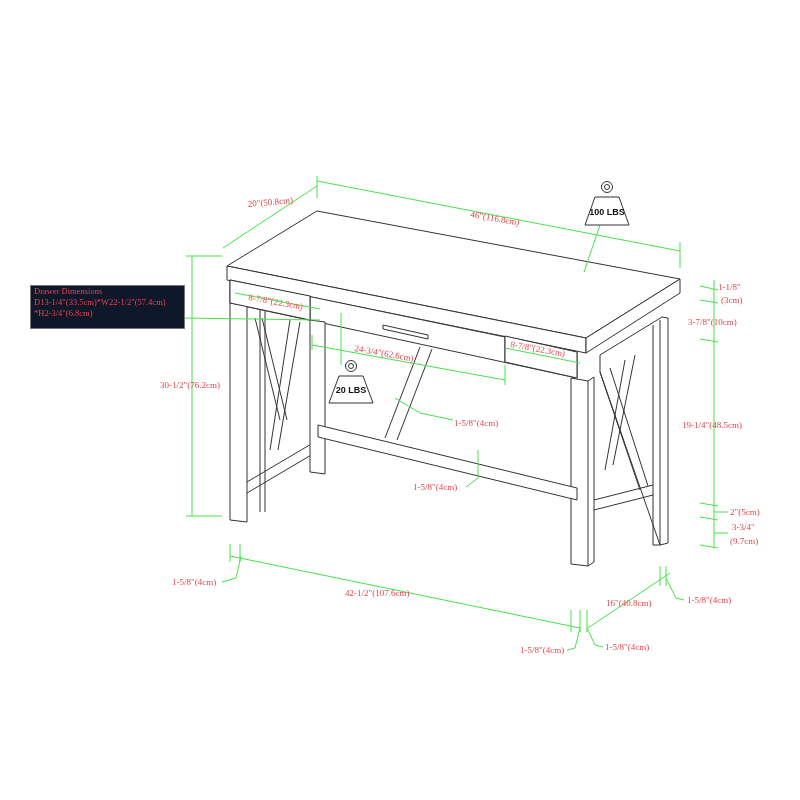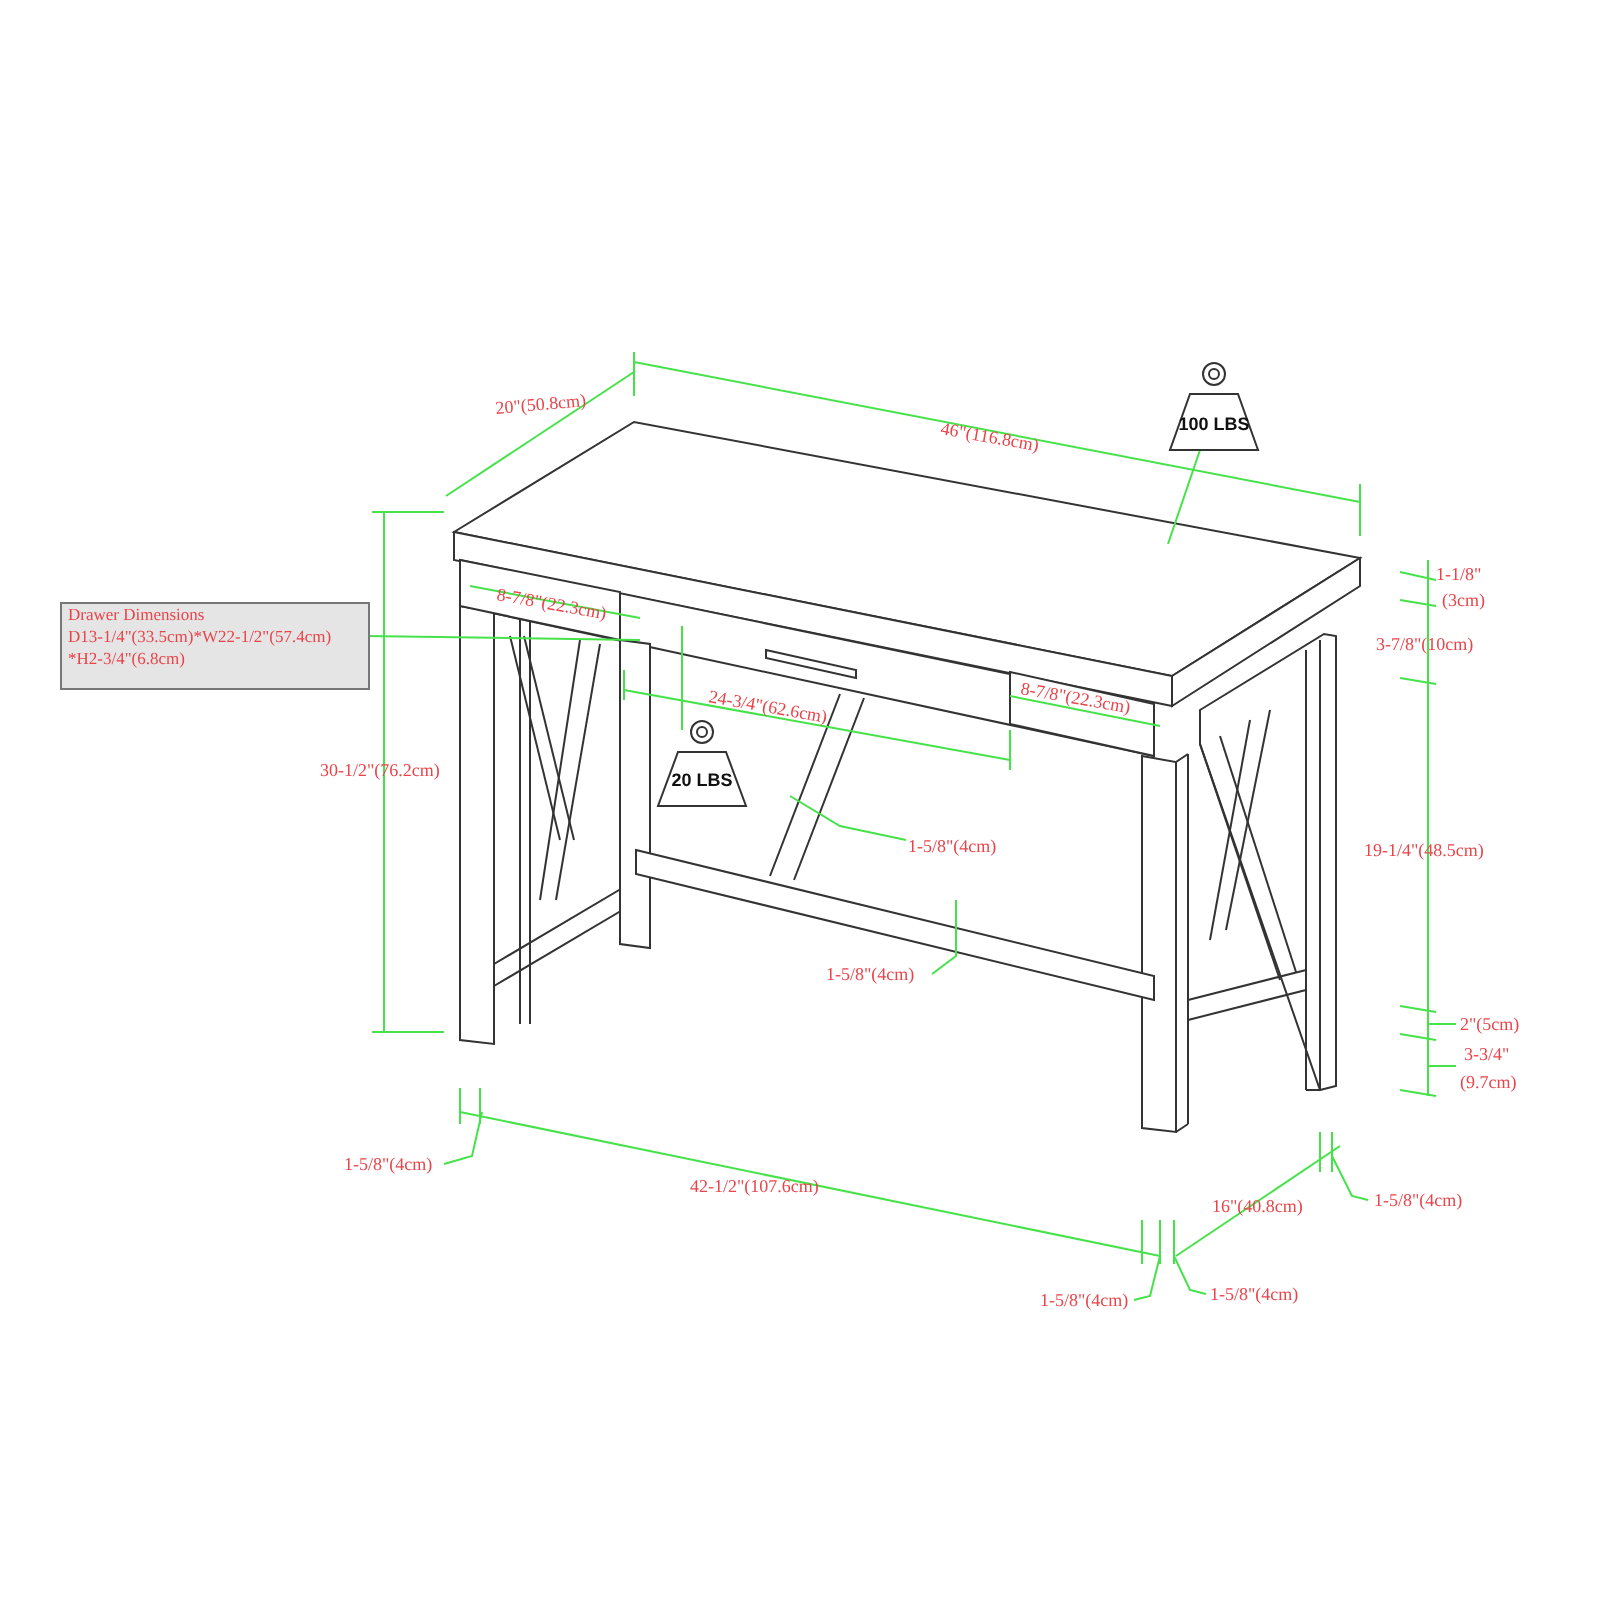--- a/index.html
+++ b/index.html
@@ -3,21 +3,21 @@
 <meta charset="utf-8">
 <style>
   html, body { margin:0; padding:0; background:#ffffff; }
   body { width:800px; height:800px; position:relative; overflow:hidden; font-family:"Liberation Serif", serif; }
   svg { position:absolute; left:0; top:0; }
   .lbl { fill:#e8444a; font-family:"Liberation Serif", serif; font-size:9px; }
   .wt { fill:#111; font-family:"Liberation Sans", sans-serif; font-size:9px; font-weight:bold; }
   .g { stroke:#46e24a; stroke-width:1; fill:none; }
   .k { stroke:#333; stroke-width:1; fill:#fff; }
   .kn { stroke:#333; stroke-width:1; fill:none; }
-  .box { position:absolute; left:30px; top:285px; width:153px; height:42px; border:1px solid #777; background:#e5e5e5;margin-top:16px; }
+  .box { position:absolute; left:30px; top:285px; width:153px; height:42px; border:1px solid #777; background:#0f172a; }
   .box div { color:#e8444a; font-size:8.5px; line-height:11px; padding-left:3px; white-space:nowrap; font-family:"Liberation Serif", serif; }
 </style>
 </head>
 <body>
 
 <svg width="800" height="800" viewBox="0 0 800 800">
 
   <g>
 
     <polygon class="k" points="227,266 317,211 680,279 586,338"></polygon>

